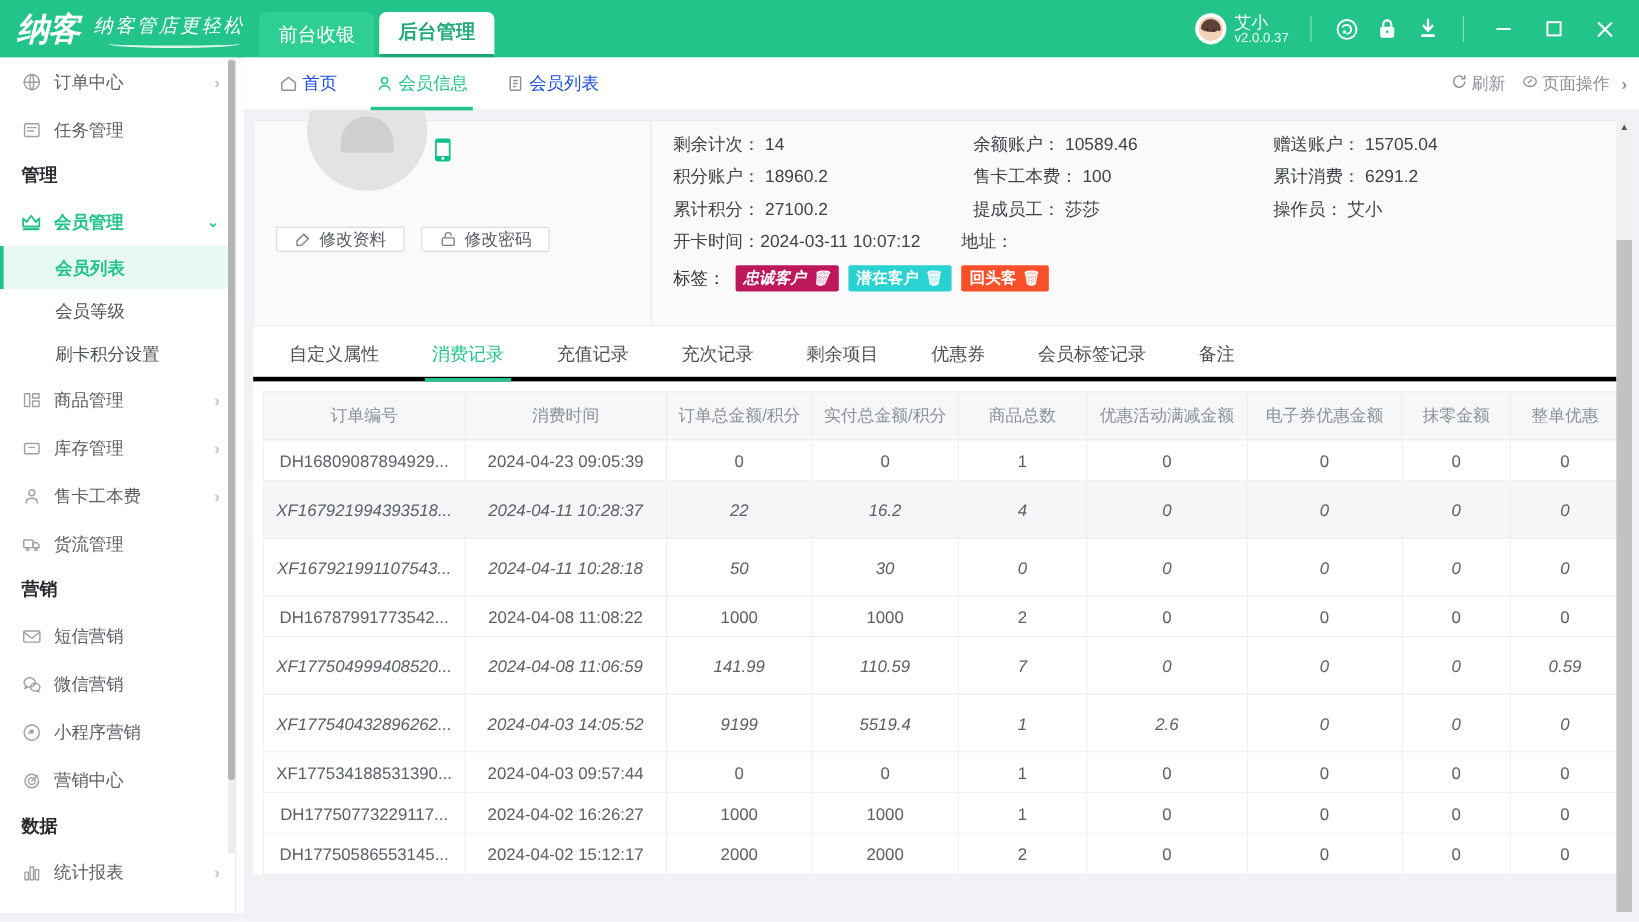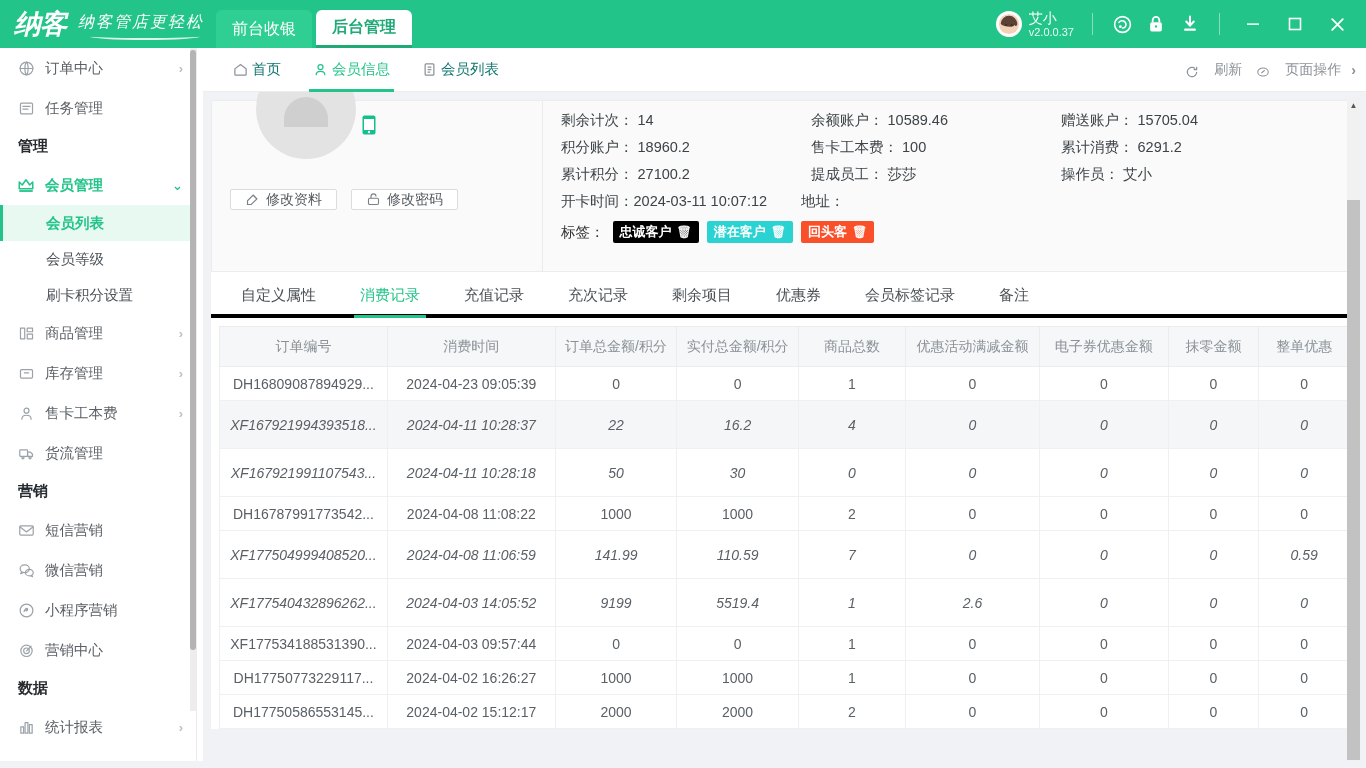--- a/index.html
+++ b/index.html
@@ -122,34 +122,34 @@
   .main {
     position: absolute; top: 48px; left: 203px; width: 1163px; height: 720px;
     background: #f0f2f5; overflow: hidden;
   }
   .tabstrip {
     height: 44px; background: #ffffff; display: flex; align-items: center;
     border-bottom: 1px solid #ededed; padding-left: 14px; position: relative;
   }
   .page-tab {
     display: flex; align-items: center; height: 44px; padding: 0 16px;
-    font-size: 14.5px; color: #0f766e; cursor: pointer; position: relative;
+    font-size: 14.5px; color: #1d4ed8; cursor: pointer; position: relative;
   }
   .page-tab .pt-icon { margin-right: 4px; display: flex; align-items: center; color: #8c9399; }
   .page-tab.active { color: #22c489; }
   .page-tab.active .pt-icon { color: #22c489; }
   .page-tab.active::after {
     content: ""; position: absolute; left: 12px; right: 12px; bottom: 0;
     height: 3px; background: #22c489;
   }
   .tabstrip-right {
     margin-left: auto; display: flex; align-items: center; padding-right: 10px;
     color: #8b9197; font-size: 14px;
   }
-  .tr-item { display: flex; align-items: flex-end; margin-left: 14px; cursor: pointer; gap: 12px; }
+  .tr-item { display: flex; align-items: flex-start; margin-left: 14px; cursor: pointer; }
   .tr-item .tri-icon { margin-right: 3px; display: flex; align-items: center; }
   .tr-chev { margin-left: 10px; color: #8b9197; font-weight: bold; cursor: pointer; }
 
   .content-scroll {
     position: absolute; top: 44px; left: 0; width: 1163px; height: 676px;
     overflow: hidden; padding: 8px 8px 0 8px;
   }
 
   
   .member-panel {
@@ -571,21 +571,21 @@
             <div class="seg">
               <span class="lbl">开卡时间：</span><span class="val">2024-03-11 10:07:12</span>
             </div>
             <div class="seg">
               <span class="lbl">地址：</span><span class="val"></span>
             </div>
           </div>
           <div class="tag-row">
             <span>标签：</span>
             <span id="tag-chips" style="display:flex;">
-                <span class="tag-chip" style="background: #000000;">
+                <span class="tag-chip" style="background: #be185d; font-style: italic;">
                   <span>忠诚客户</span>
                   <span class="trash">🗑</span>
                 </span>
                 <span class="tag-chip" style="background: rgb(43, 210, 210);">
                   <span>潜在客户</span>
                   <span class="trash">🗑</span>
                 </span>
                 <span class="tag-chip" style="background: rgb(249, 80, 42);">
                   <span>回头客</span>
                   <span class="trash">🗑</span>

